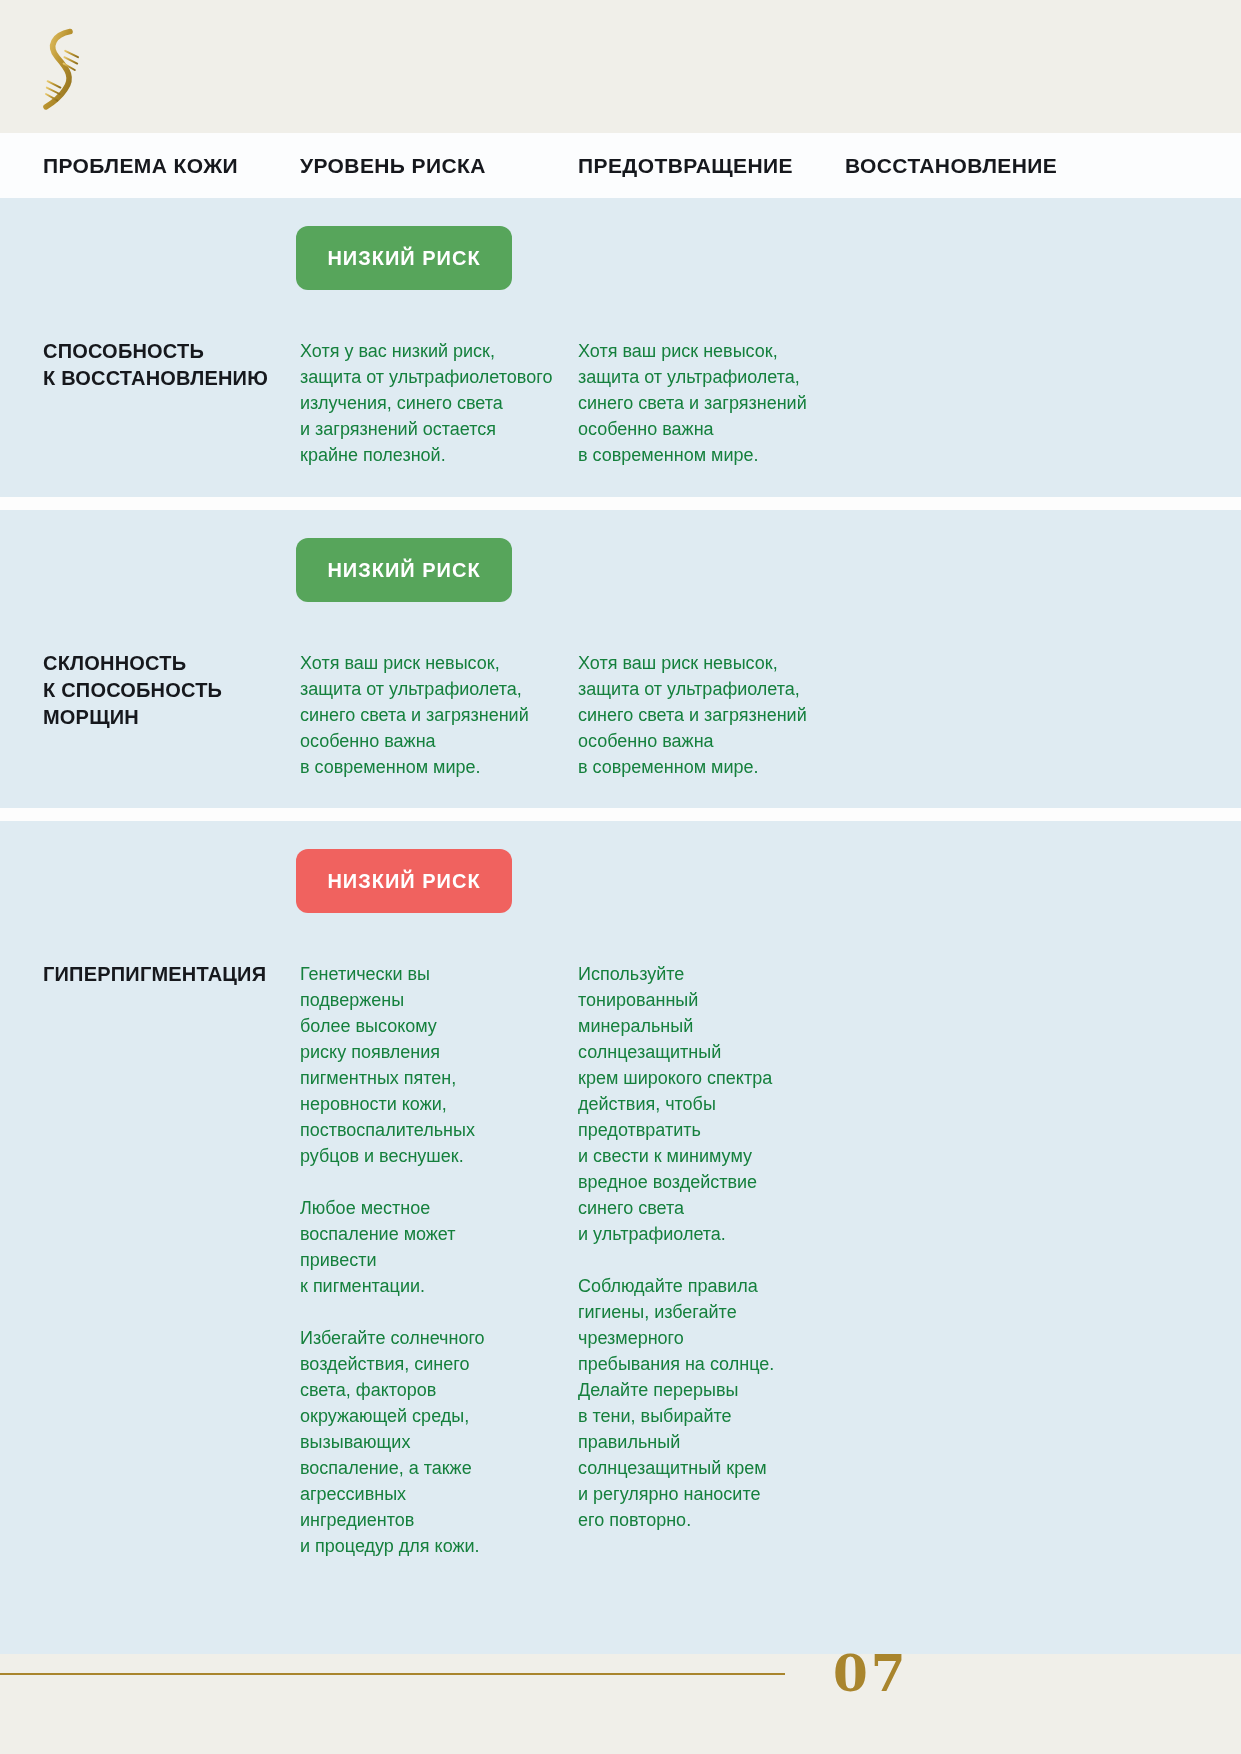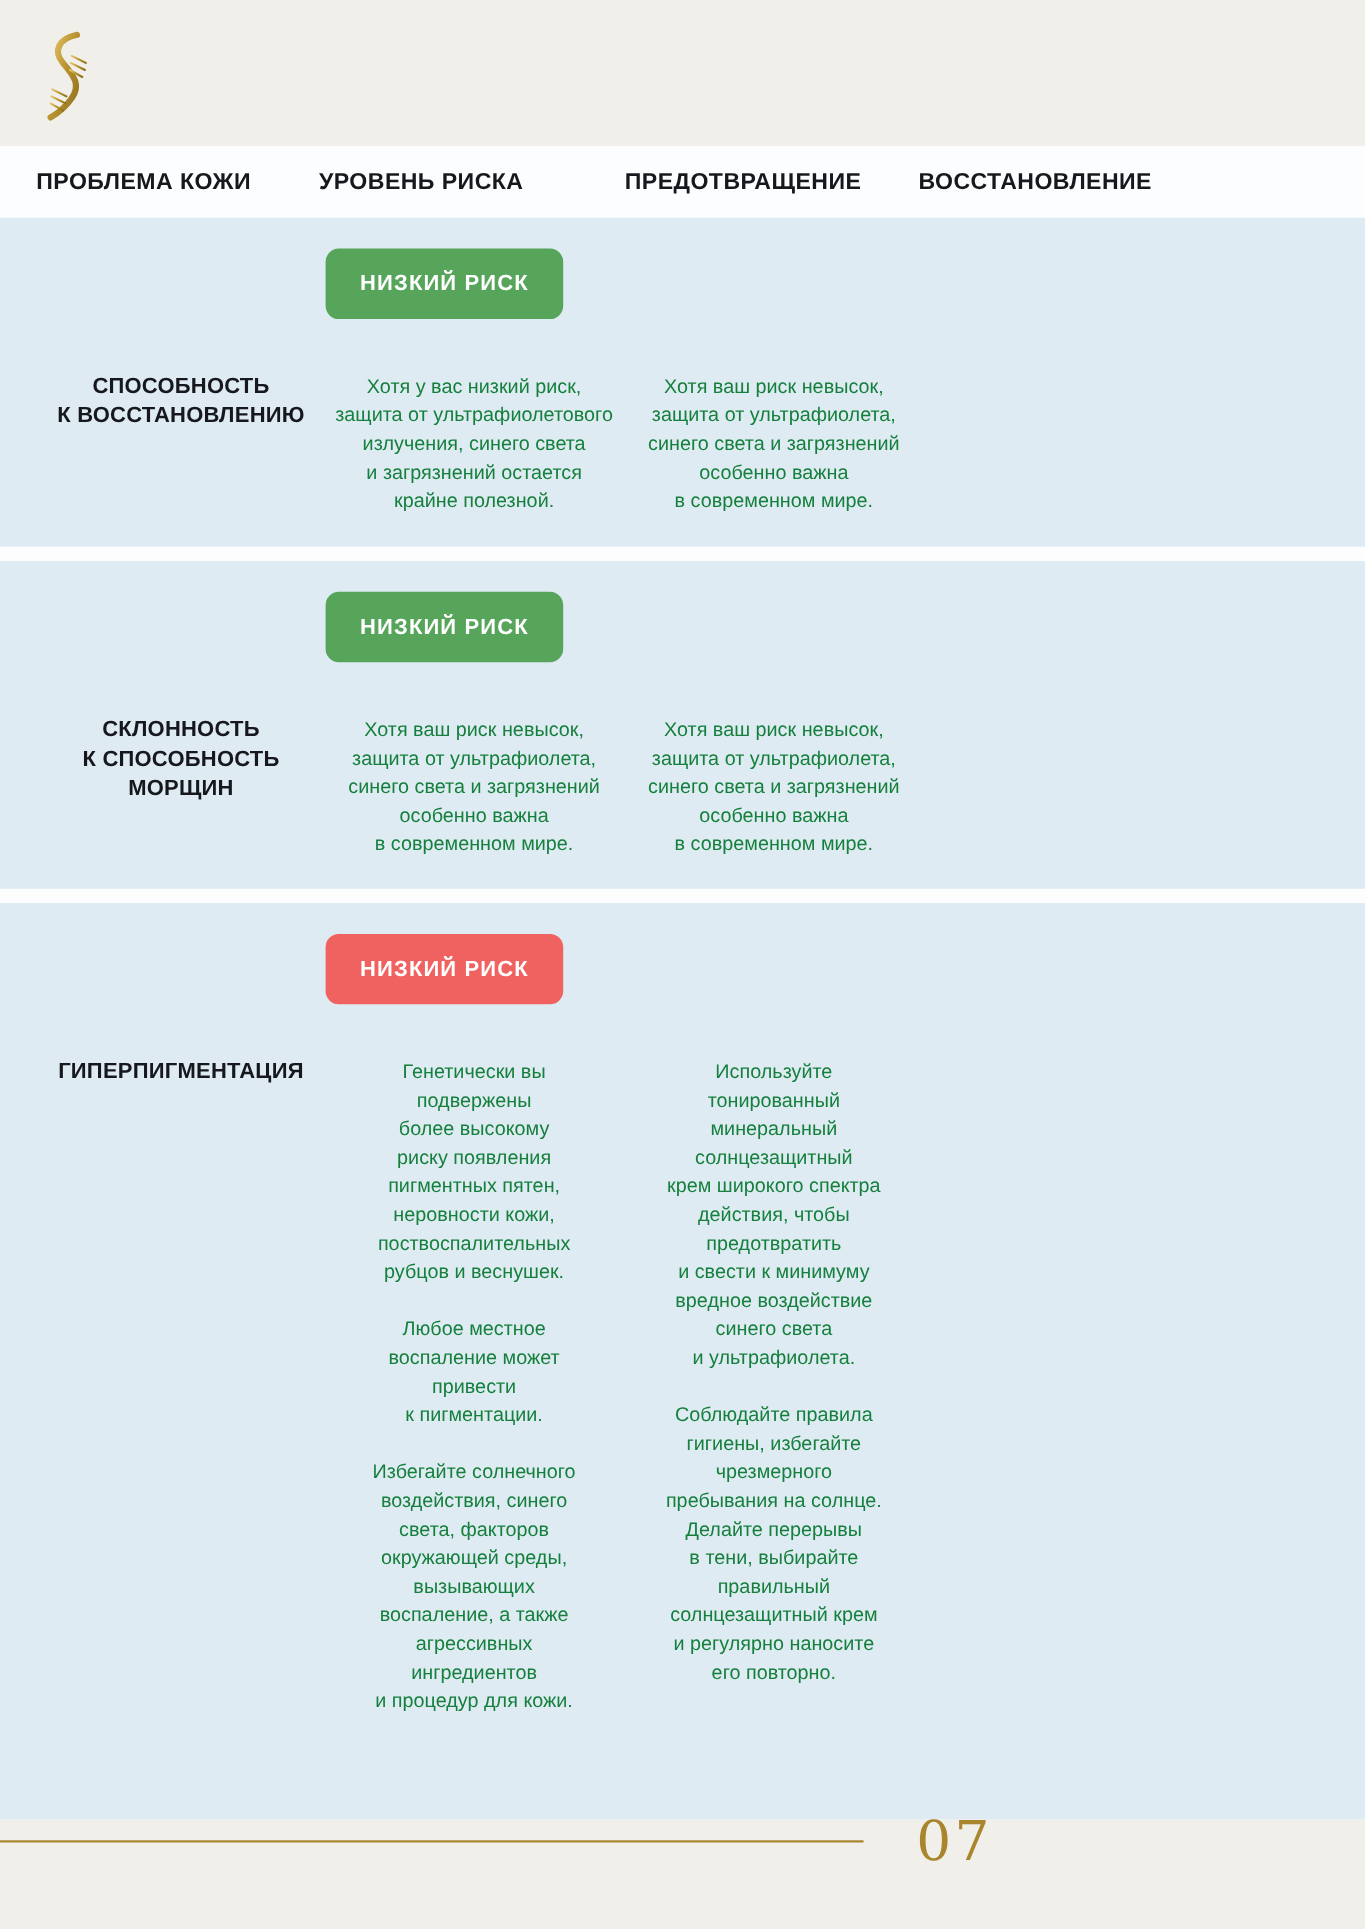--- a/index.html
+++ b/index.html
@@ -14,36 +14,35 @@
   .top-band { height:133px; position:relative; }
   .logo { position:absolute; left:38px; top:28px; width:48px; height:84px; }
 
   .sheet { background:#FDFDFD; }
   .header-band {
     background:#FCFDFE;
     height:65px;
     display:grid;
     grid-template-columns:257px 278px 267px auto;
     align-items:center;
-    padding-left:33px;
+    padding-left:43px;
   }
   .col-header {
     font-size:21px;
     font-weight:bold;
     color:#16181D;
     letter-spacing:0.4px;
     white-space:nowrap;
   }
 
   .card {
     background:#DFEBF2;
     padding:28px 36px 30px 43px;
     margin-bottom:13px;
     overflow:hidden;
-    text-align:center;
   }
   .card--1 { height:299px; }
   .card--2 { height:298px; }
   .card--3 { height:833px; margin-bottom:0; }
 
   .badge {
     margin-left:253px;
     width:216px;
     height:64px;
     border-radius:12px;
@@ -92,20 +91,21 @@
     height:2px;
     background:#A9852D;
   }
   .page-number {
     margin-left:48px;
     font-family:"DejaVu Serif", serif;
     font-size:50px;
     color:#A9852D;
     letter-spacing:3px;
     line-height:1;
+    font-weight:bold;
   }
 </style>
 </head>
 <body style="background: rgb(240, 239, 233);">
 
 <div class="page">
 
   <div class="top-band">
     <svg class="logo" viewBox="0 0 60 104" xmlns="http://www.w3.org/2000/svg">
       <defs>

